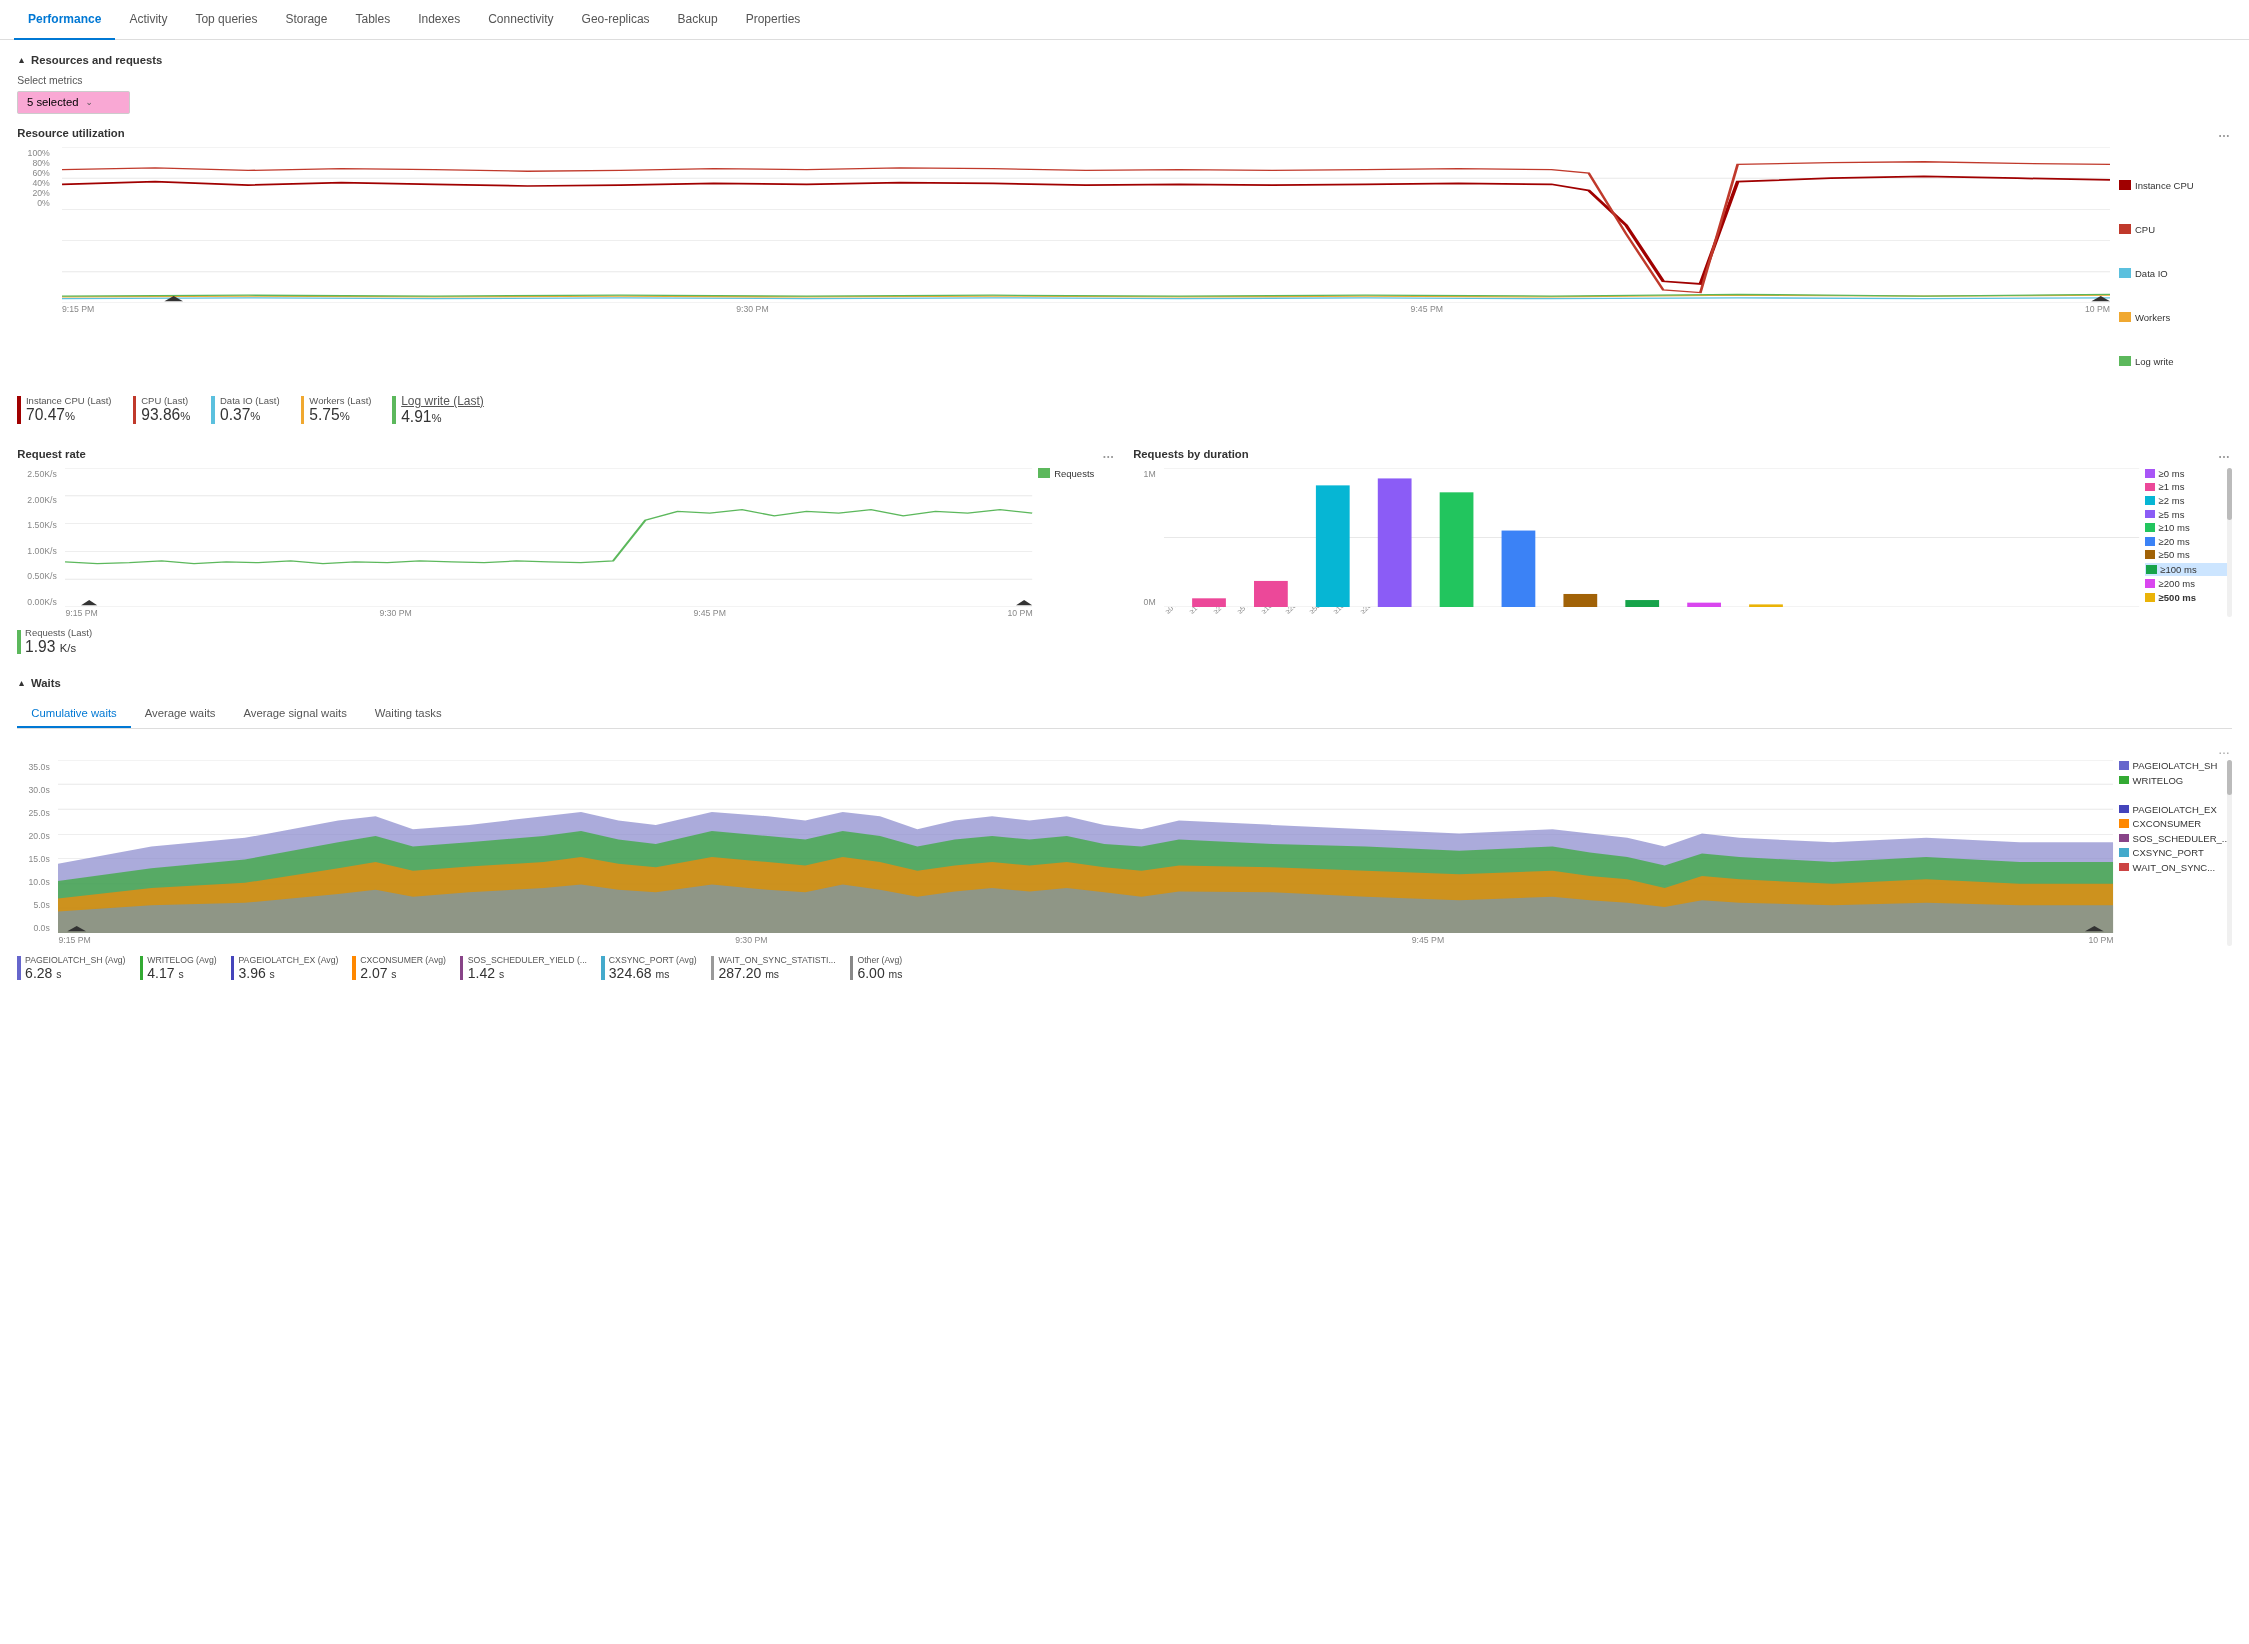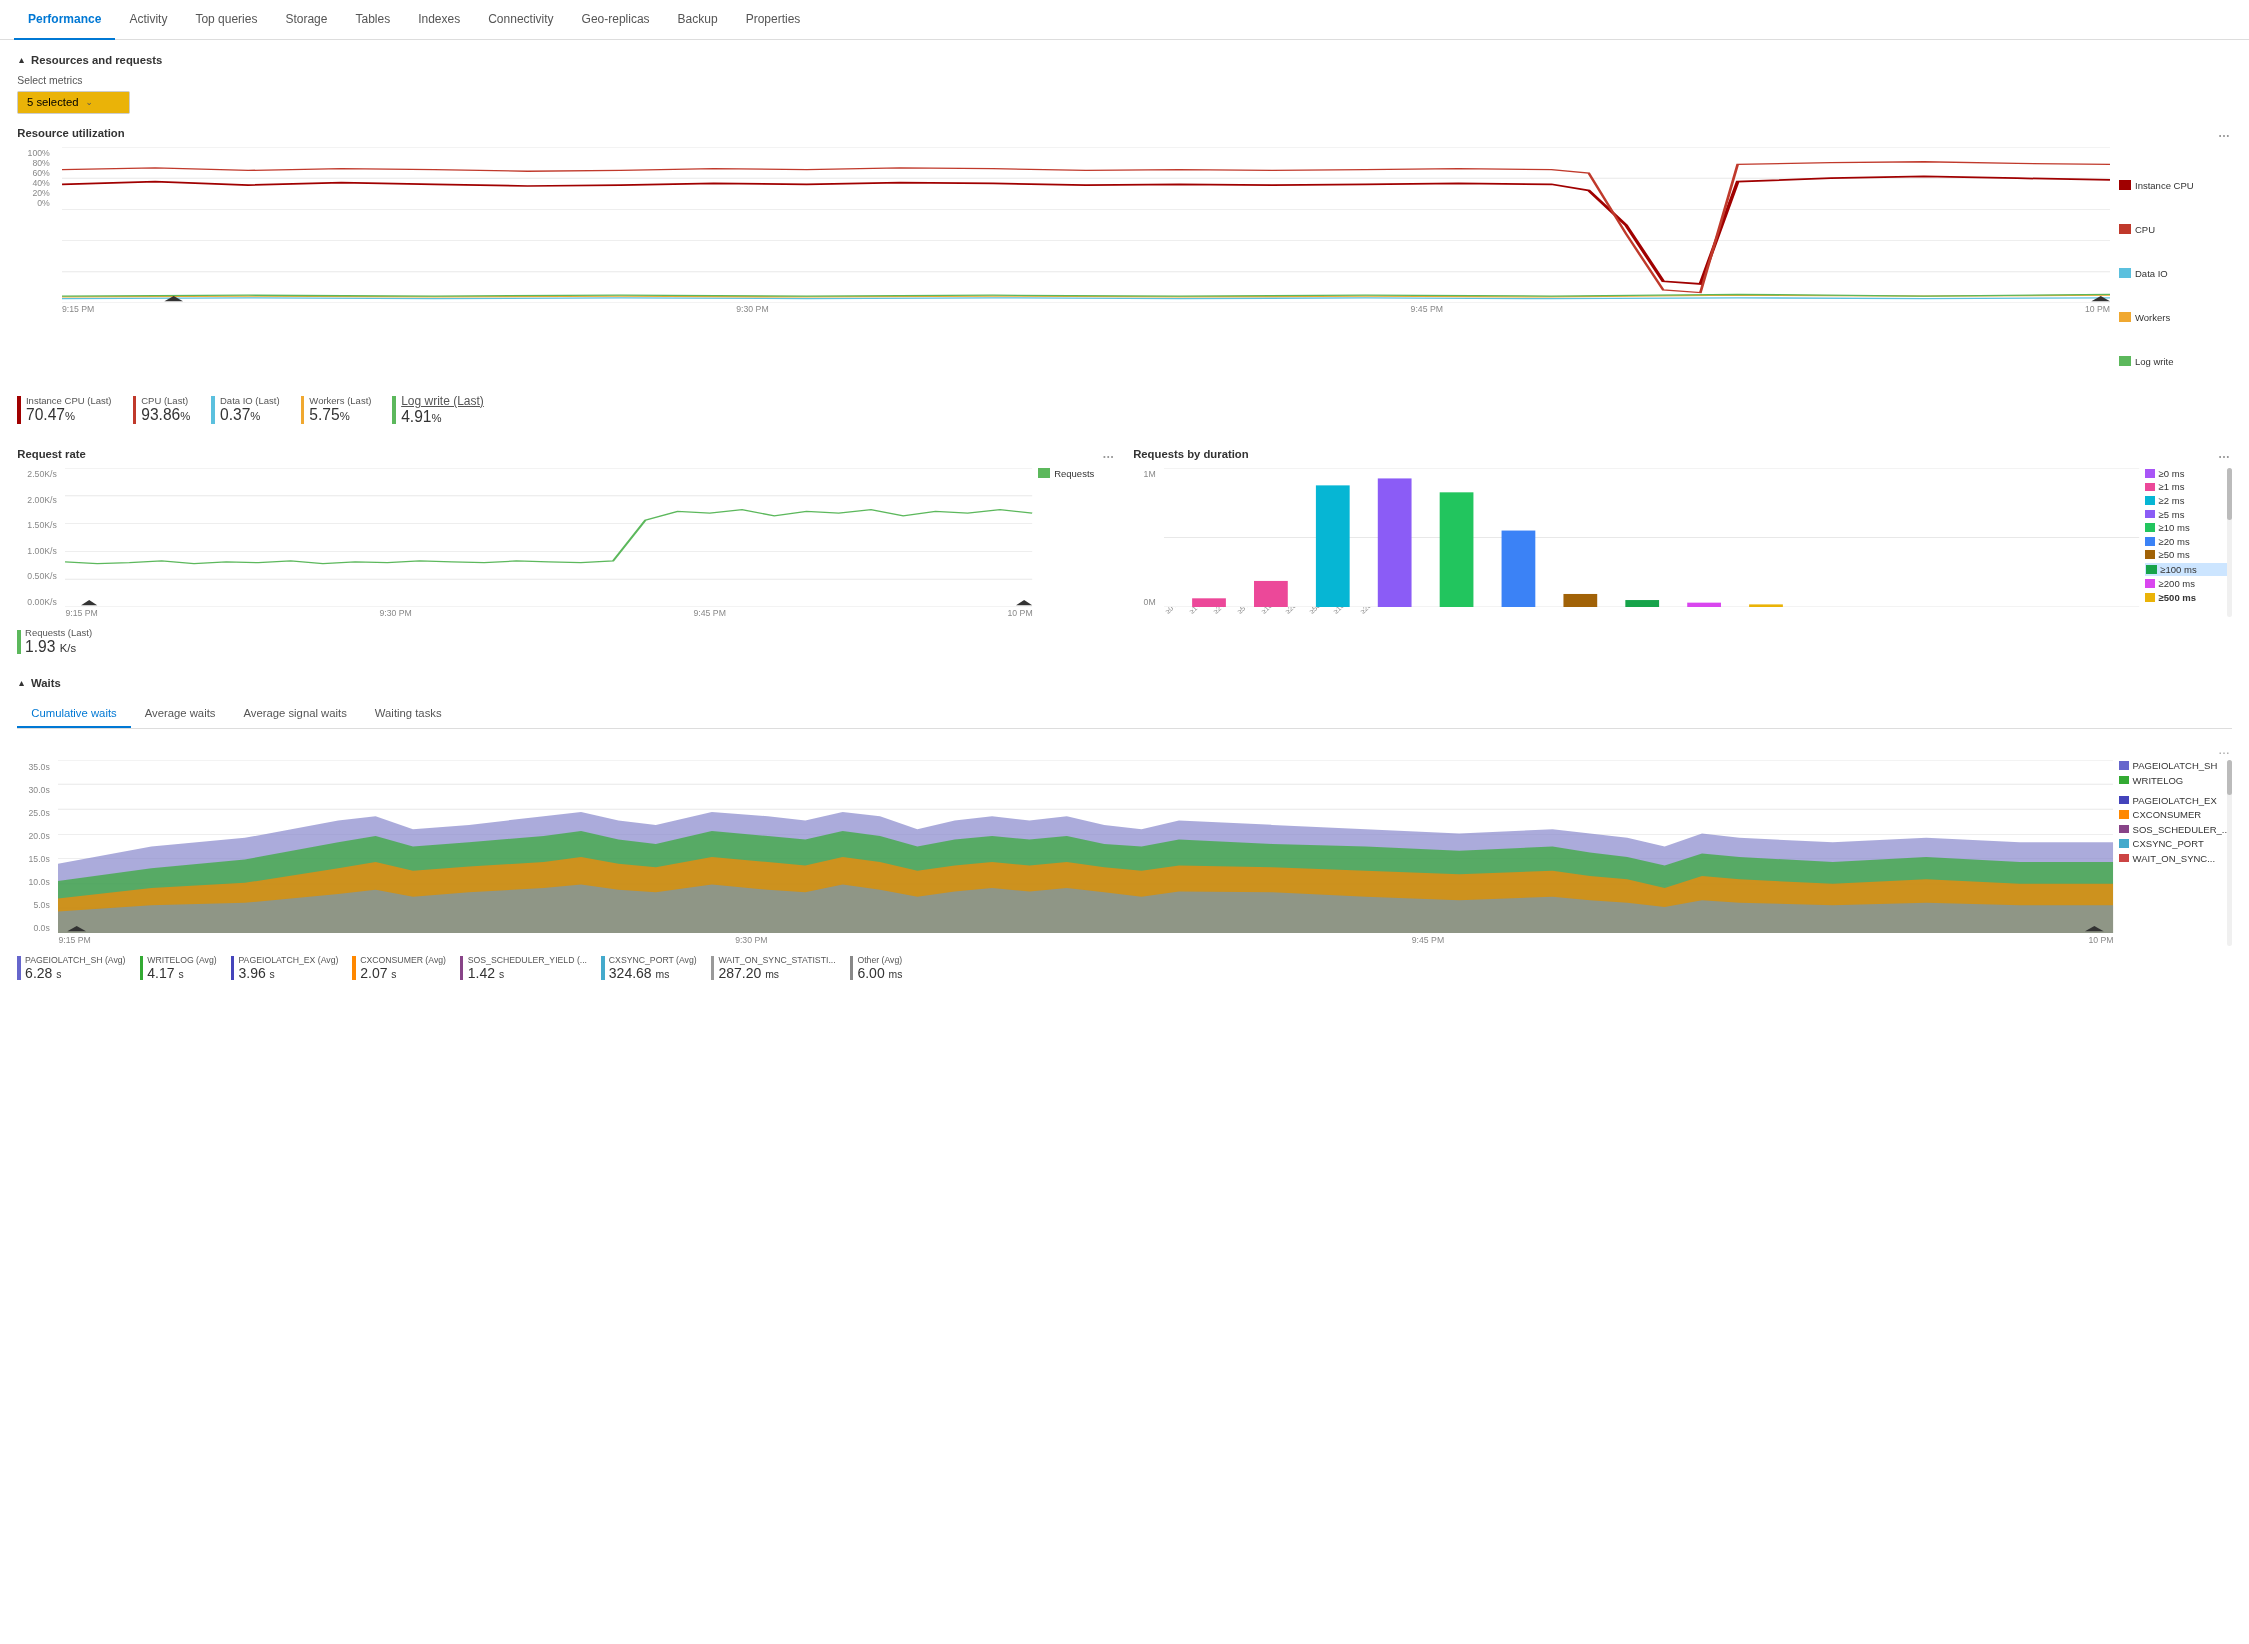--- a/index.html
+++ b/index.html
@@ -12,21 +12,21 @@
     
     
     .main { padding: 14px 17.3px; }
     
     
     .section-header { display: flex; align-items: center; gap: 5.2px; font-size: 11.3px; font-weight: 600; color: #333; margin-bottom: 10.4px; }
     .chevron { font-size: 8.7px; }
     
     
     .select-metrics-label { font-size: 10.4px; color: #555; margin-bottom: 5.2px; }
-    .dropdown-btn { display: flex; align-items: center; gap: 7px; border: 0.9px solid #ccc; border-radius: 1.7px; padding: 4.3px 8.7px; font-size: 11.3px; cursor: pointer; background: #eab308; min-width: 113px; }
+    .dropdown-btn { display: flex; align-items: center; gap: 7px; border: 0.9px solid #ccc; border-radius: 1.7px; padding: 4.3px 8.7px; font-size: 11.3px; cursor: pointer; background: #f9a8d4; min-width: 113px; }
     .dropdown-arrow { font-size: 8.7px; color: #555; }
     
     
     .chart-section { margin-bottom: 21px; }
     .chart-title { font-size: 11.3px; font-weight: 600; margin-bottom: 7px; display: flex; justify-content: space-between; align-items: center; }
     .chart-more { color: #999; letter-spacing: 1.7px; cursor: pointer; font-size: 12px; }
     .legend-item { display: flex; align-items: center; gap: 4.3px; margin-bottom: 3.5px; margin-top: 33px; }
     
     
     .metrics-row { display: flex; gap: 21px; margin-top: 10.4px; flex-wrap: wrap; }
@@ -408,21 +408,21 @@
             <span>9:45 PM</span>
             <span>10 PM</span>
           </div>
         </div>
 
         <div style="width:113px;flex-shrink:0;font-size:9.5px;position:relative;">
           <div style="display:flex;align-items:center;gap:3.5px;margin-bottom:3.5px;">
             <span style="width:10.4px;height:8.7px;background:#6666cc;display:inline-block;"></span>
             <span>PAGEIOLATCH_SH</span>
           </div>
-          <div style="display:flex;align-items:center;gap:3.5px;margin-bottom:9px;">
+          <div style="display:flex;align-items:center;gap:3.5px;margin-bottom:18px;">
             <span style="width:10.4px;height:8.7px;background:#33aa33;display:inline-block;"></span>
             <span>WRITELOG</span>
           </div>
           <div style="display:flex;align-items:center;gap:3.5px;margin-bottom:3.5px;">
             <span style="width:10.4px;height:8.7px;background:#4444bb;display:inline-block;"></span>
             <span>PAGEIOLATCH_EX</span>
           </div>
           <div style="display:flex;align-items:center;gap:3.5px;margin-bottom:3.5px;">
             <span style="width:10.4px;height:8.7px;background:#ff8800;display:inline-block;"></span>
             <span>CXCONSUMER</span>

